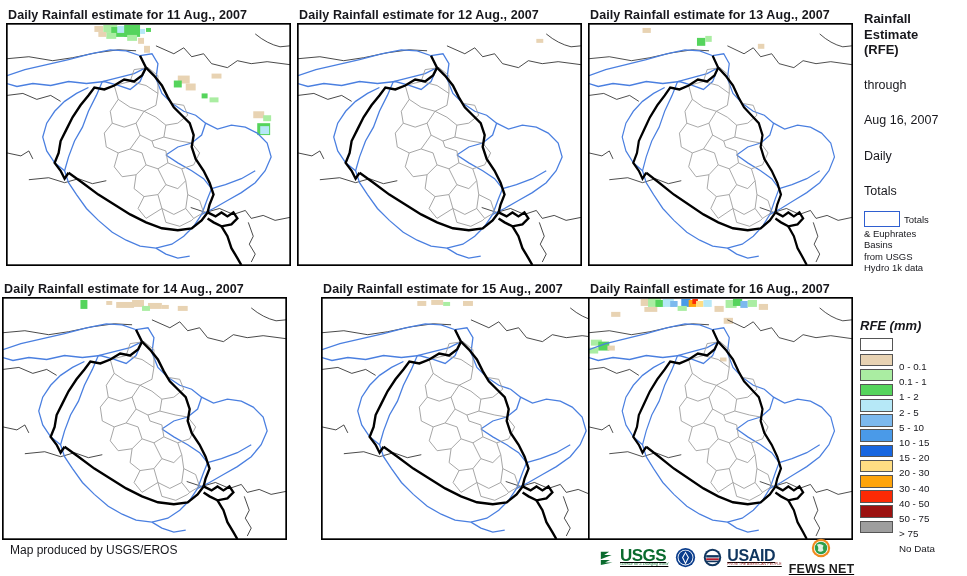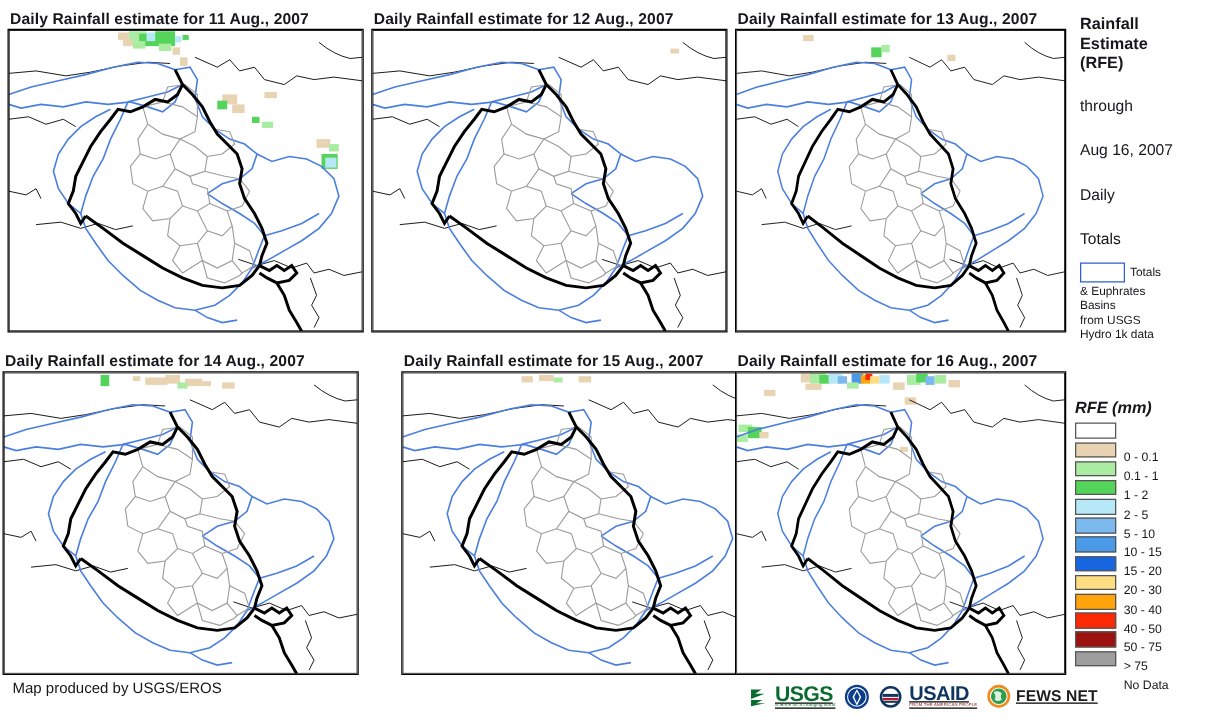--- a/index.html
+++ b/index.html
@@ -602,21 +602,21 @@
         <rect x="4" y="9" width="16" height="3" fill="#10365f"></rect>
         <rect x="4" y="13" width="16" height="2.4" fill="#b31b2c"></rect>
         <rect x="4" y="16" width="16" height="2" fill="#10365f"></rect>
       </svg>
       <div style="line-height:1;margin-left:2px;">
         <div class="usaid-txt">USAID</div>
         <div class="usaid-tag">FROM THE AMERICAN PEOPLE</div>
       </div>
     </div>
 
-    <div class="logo" style="gap:4px;">
+    <div class="logo" style="gap:4px;flex-direction:column;">
       <svg class="fews-mark" viewBox="0 0 24 24">
         <circle cx="12" cy="12" r="11" fill="#f08a1e"></circle>
         <circle cx="12" cy="12" r="8.5" fill="#ffffff"></circle>
         <circle cx="12" cy="12" r="7.5" fill="#2e9e4a"></circle>
         <path d="M7 8 Q11 6 15 9 Q13 12 15 15 Q11 18 8 15 Q10 12 7 8 Z" fill="#ffffff" opacity="0.85"></path>
       </svg>
       <div class="fews-txt">FEWS NET</div>
     </div>
 
   </div>

